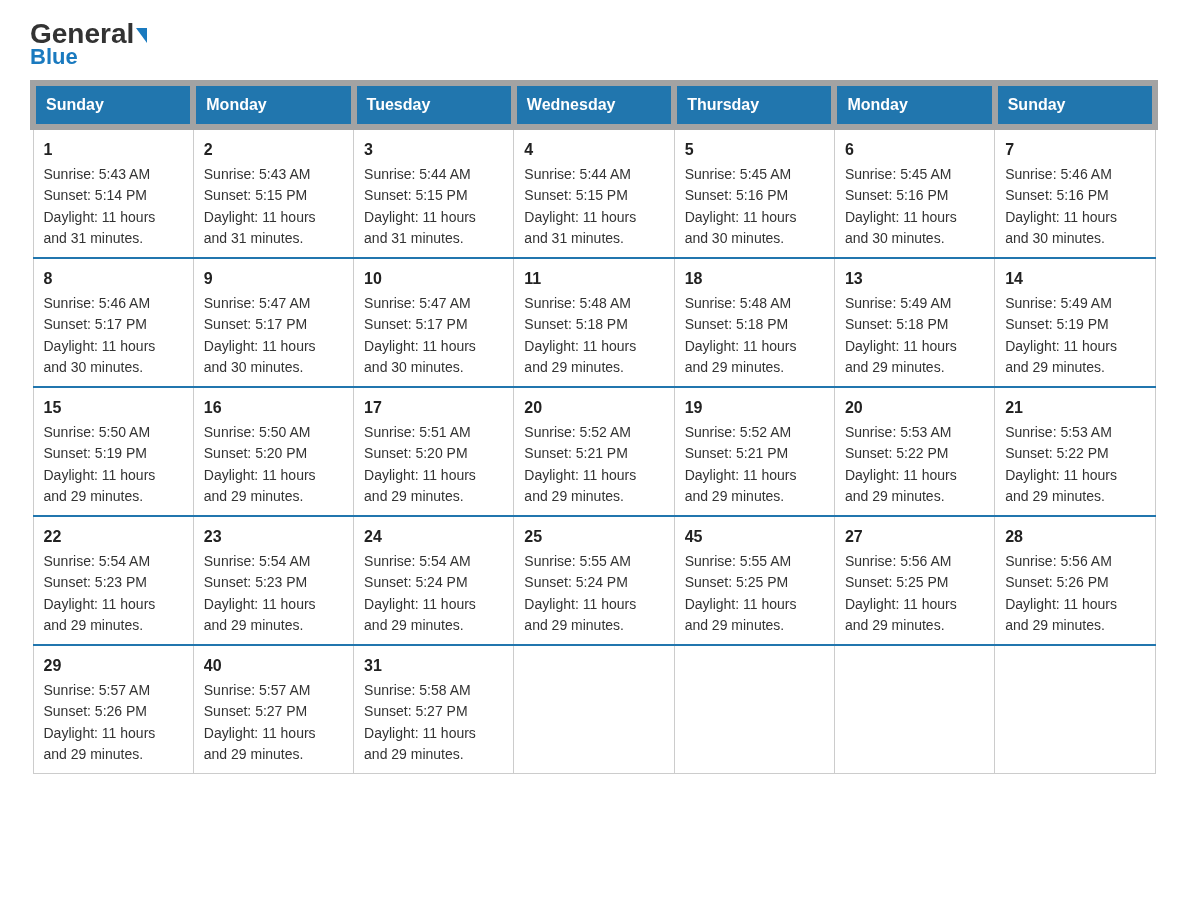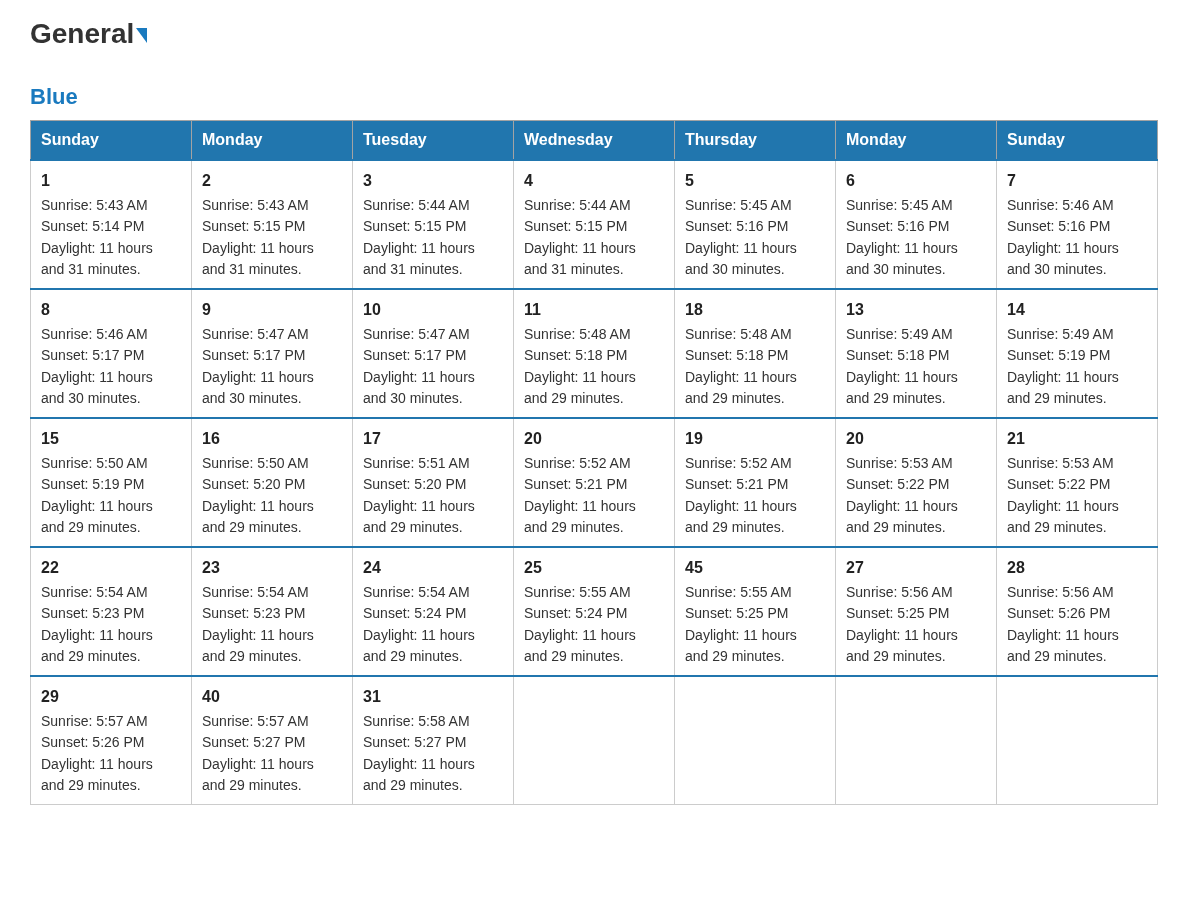--- a/index.html
+++ b/index.html
@@ -13,21 +13,20 @@
     .header-row {
       display: flex;
       justify-content: space-between;
       align-items: flex-start;
       margin-bottom: 10px;
     }
     .logo {
       display: flex;
       flex-direction: column;
       align-items: flex-start;
-      gap: 40px;
     }
     .logo-text {
       font-size: 28px;
       font-weight: bold;
       color: #333;
       line-height: 1;
     }
     .logo-line {
       font-size: 22px;
       font-weight: bold;
@@ -53,21 +52,21 @@
       border-collapse: collapse;
       margin-top: 8px;
     }
     .calendar-table th {
       background-color: #2176ae;
       color: #fff;
       font-size: 16px;
       font-weight: bold;
       padding: 10px 10px;
       text-align: left;
-      border: 1px solid #a3a3a3;
+      border: 6px solid #a3a3a3;
     }
     .calendar-table td {
       vertical-align: top;
       padding: 8px 10px;
       border: 1px solid #ccc;
       font-size: 13.5px;
       color: #222;
       width: calc(100% / 7);
       min-height: 90px;
       height: 115px;

